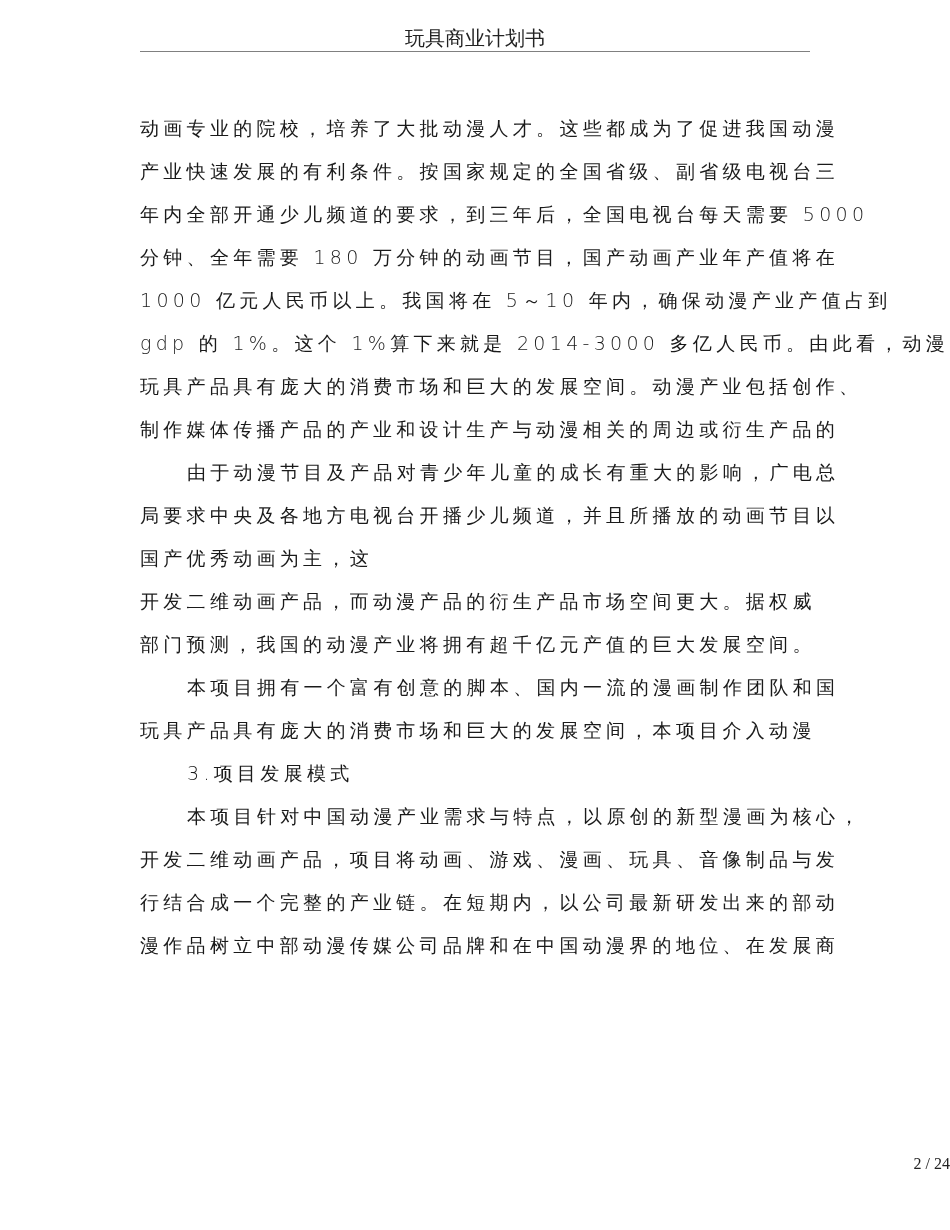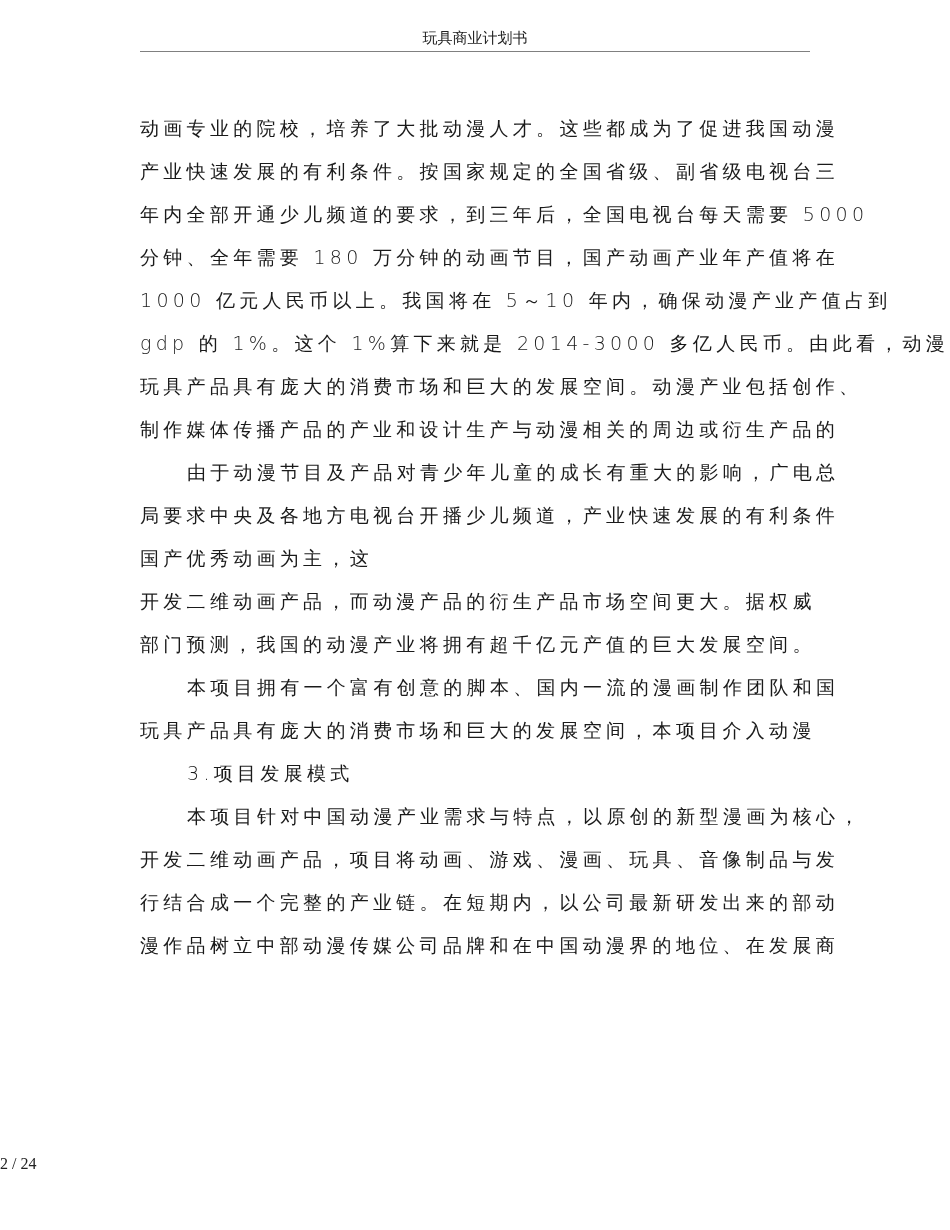--- a/index.html
+++ b/index.html
@@ -14,21 +14,21 @@
     overflow: hidden;
     font-family: "DejaVu Serif", "Liberation Serif", serif;
     color: #1a1a1a;
   }
   .page-header {
     position: absolute;
     left: 140px;
     top: 28px;
     width: 670px;
     text-align: center;
-    font-size: 15px;
+    font-size: 20px;
     line-height: 20px;
     color: #222;
     font-family: "Liberation Serif", "DejaVu Serif", serif;
   }
   .header-rule {
     position: absolute;
     left: 140px;
     top: 51px;
     width: 670px;
     height: 0;
@@ -50,21 +50,21 @@
     font-weight: 300;
   }
   .line.indent {
     padding-left: 47px;
   }
   .page-footer {
     position: absolute;
     left: 0;
     width: 950px;
     top: 1155px;
-    text-align: left;
+    text-align: right;
     font-size: 16px;
     font-family: "Liberation Serif", "DejaVu Serif", serif;
     color: #222;
   }
 </style>
 </head>
 <body>
 
 <div class="page-header">玩具商业计划书</div>
 <div class="header-rule"></div>
@@ -72,21 +72,21 @@
 <div class="body-text">
   <div class="line">动画专业的院校，培养了大批动漫人才。这些都成为了促进我国动漫</div>
   <div class="line">产业快速发展的有利条件。按国家规定的全国省级、副省级电视台三</div>
   <div class="line">年内全部开通少儿频道的要求，到三年后，全国电视台每天需要 5000</div>
   <div class="line">分钟、全年需要 180 万分钟的动画节目，国产动画产业年产值将在</div>
   <div class="line">1000 亿元人民币以上。我国将在 5～10 年内，确保动漫产业产值占到</div>
   <div class="line">gdp 的 1%。这个 1%算下来就是 2014-3000 多亿人民币。由此看，动漫</div>
   <div class="line">玩具产品具有庞大的消费市场和巨大的发展空间。动漫产业包括创作、</div>
   <div class="line">制作媒体传播产品的产业和设计生产与动漫相关的周边或衍生产品的</div>
   <div class="line indent">由于动漫节目及产品对青少年儿童的成长有重大的影响，广电总</div>
-  <div class="line">局要求中央及各地方电视台开播少儿频道，产业快速发展的有利条件</div>
+  <div class="line">局要求中央及各地方电视台开播少儿频道，并且所播放的动画节目以</div>
   <div class="line">国产优秀动画为主，这</div>
   <div class="line">开发二维动画产品，而动漫产品的衍生产品市场空间更大。据权威</div>
   <div class="line">部门预测，我国的动漫产业将拥有超千亿元产值的巨大发展空间。</div>
   <div class="line indent">本项目拥有一个富有创意的脚本、国内一流的漫画制作团队和国</div>
   <div class="line">玩具产品具有庞大的消费市场和巨大的发展空间，本项目介入动漫</div>
   <div class="line indent">3.项目发展模式</div>
   <div class="line indent">本项目针对中国动漫产业需求与特点，以原创的新型漫画为核心，</div>
   <div class="line">开发二维动画产品，项目将动画、游戏、漫画、玩具、音像制品与发</div>
   <div class="line">行结合成一个完整的产业链。在短期内，以公司最新研发出来的部动</div>
   <div class="line">漫作品树立中部动漫传媒公司品牌和在中国动漫界的地位、在发展商</div>

